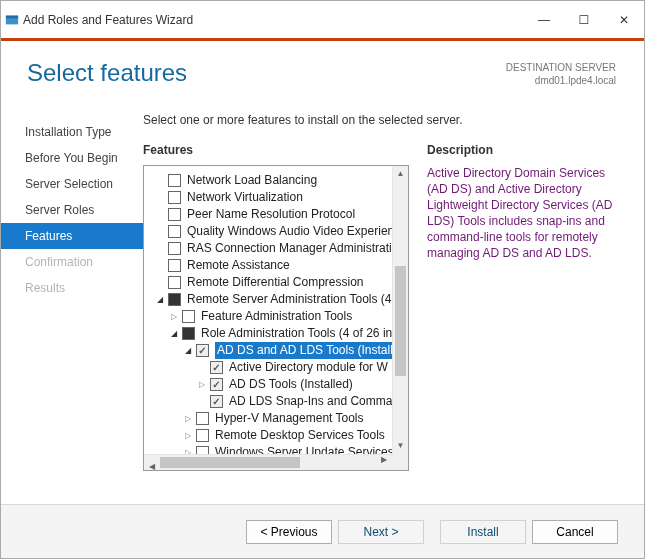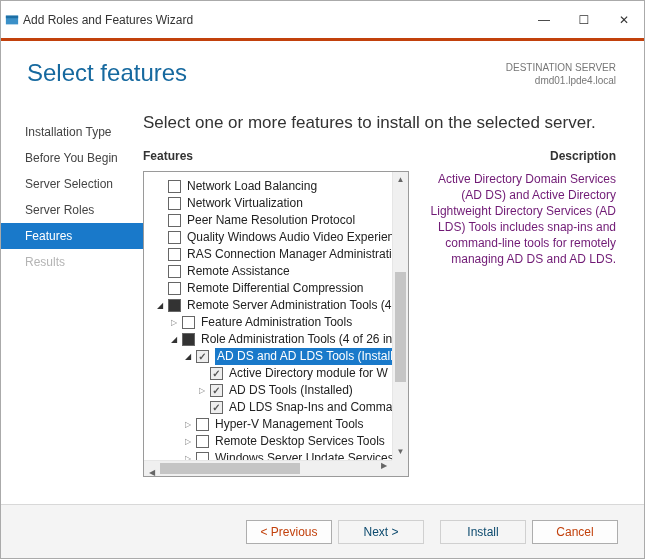--- a/index.html
+++ b/index.html
@@ -17,25 +17,25 @@
   .dest { position: absolute; right: 28px; top: 20px; text-align: right; font-size: 10px; color: #777; line-height: 13px; }
 
   .content { position: absolute; top: 112px; left: 0; right: 0; bottom: 56px; display: flex; }
 
   .nav { width: 142px; padding-top: 6px; }
   .nav-item { font-size: 12px; padding: 6px 0 6px 24px; color: #444; white-space: nowrap; cursor: pointer; }
   .nav-item.dim { color: #b4b4b4; }
   .nav-item.sel { background: #1979ca; color: #fff; }
 
   .main { flex: 1; display: flex; flex-direction: column; padding-right: 28px; }
-  .instr { font-size: 17px; color: #333; margin-bottom: 16px; }
+  .instr { font-size: 12px; color: #333; margin-bottom: 16px; }
   .cols { display: flex; flex: 1; min-height: 0; gap: 18px; }
 
   .features-col { display: flex; flex-direction: column; width: 266px; }
-  .desc-col { flex: 1; text-align: right; }
+  .desc-col { flex: 1; }
   .col-h { font-weight: 600; font-size: 12px; color: #333; margin-bottom: 8px; }
 
   .treebox { border: 1px solid #9a9a9a; height: 306px; position: relative; overflow: hidden; background: #fff; }
   .treesurf { padding: 6px 0 6px 10px; font-size: 12px; color: #222; line-height: 17px; white-space: nowrap; }
   .row { display: flex; align-items: center; height: 17px; }
   .sp { display: inline-block; width: 14px; height: 14px; }
   .expander { width: 12px; height: 12px; display: inline-flex; align-items: center; justify-content: center; margin-right: 2px; font-size: 10px; color: #555; cursor: pointer; }
   .expander.open::before { content: "◢"; font-size: 8px; color: #333; }
   .expander.closed::before { content: "▷"; font-size: 8px; color: #888; }
   .expander.none::before { content: ""; }
@@ -49,21 +49,21 @@
   .vbar .arrow { height: 16px; text-align: center; font-size: 8px; color: #666; line-height: 16px; }
   .vbar .thumb { position: absolute; left: 2px; right: 2px; top: 100px; height: 110px; background: #c5c5c5; }
   .hbar { position: absolute; bottom: 0; left: 0; right: 16px; height: 16px; background: #f0f0f0; border-top: 1px solid #e6e6e6; }
   .hbar .arrow { width: 16px; display: inline-block; text-align: center; font-size: 8px; color: #666; }
   .hbar .thumb { position: absolute; top: 2px; bottom: 2px; left: 16px; width: 140px; background: #c5c5c5; }
   .corner { position: absolute; bottom: 0; right: 0; width: 16px; height: 16px; background: #f0f0f0; }
 
   .desc-text { font-size: 12px; color: #701a75; line-height: 16px; }
 
   .footer { position: absolute; bottom: 0; left: 0; right: 0; height: 54px; border-top: 1px solid #d8d8d8; background: #f4f4f4; display: flex; align-items: center; justify-content: flex-end; padding-right: 26px; gap: 6px; }
-  .btn { width: 86px; height: 24px; border: 1px solid #adadad; background: #fdfdfd; font-size: 12px; color: #c2410c; display: flex; align-items: center; justify-content: center; cursor: pointer; }
+  .btn { width: 86px; height: 24px; border: 1px solid #adadad; background: #fdfdfd; font-size: 12px; color: #000000; display: flex; align-items: center; justify-content: center; cursor: pointer; }
   .btn.disabled { color: #0c4a6e; border-color: #d0d0d0; background: #f5f5f5; cursor: default; }
 </style>
 </head>
 <body>
 
 <div class="titlebar">
   <span class="icon">
     <svg width="14" height="14" viewBox="0 0 16 16">
         <rect x="1" y="3" width="14" height="10" fill="#3b90c8"></rect>
         <rect x="1" y="3" width="14" height="3" fill="#1d6fa5"></rect>
@@ -85,20 +85,21 @@
   </div>
 </div>
 
 <div class="content">
   <div class="nav" id="nav">
       <div class="nav-item">Installation Type</div>
       <div class="nav-item">Before You Begin</div>
       <div class="nav-item">Server Selection</div>
       <div class="nav-item">Server Roles</div>
       <div class="nav-item sel">Features</div>
+      <div class="nav-item dim">Confirmation</div>
       <div class="nav-item dim">Results</div>
     </div>
 
   <div class="main">
     <div class="instr">Select one or more features to install on the selected server.</div>
     <div class="cols">
       <div class="features-col">
         <div class="col-h">Features</div>
         <div class="treebox">
           <div class="treesurf" id="tree">

